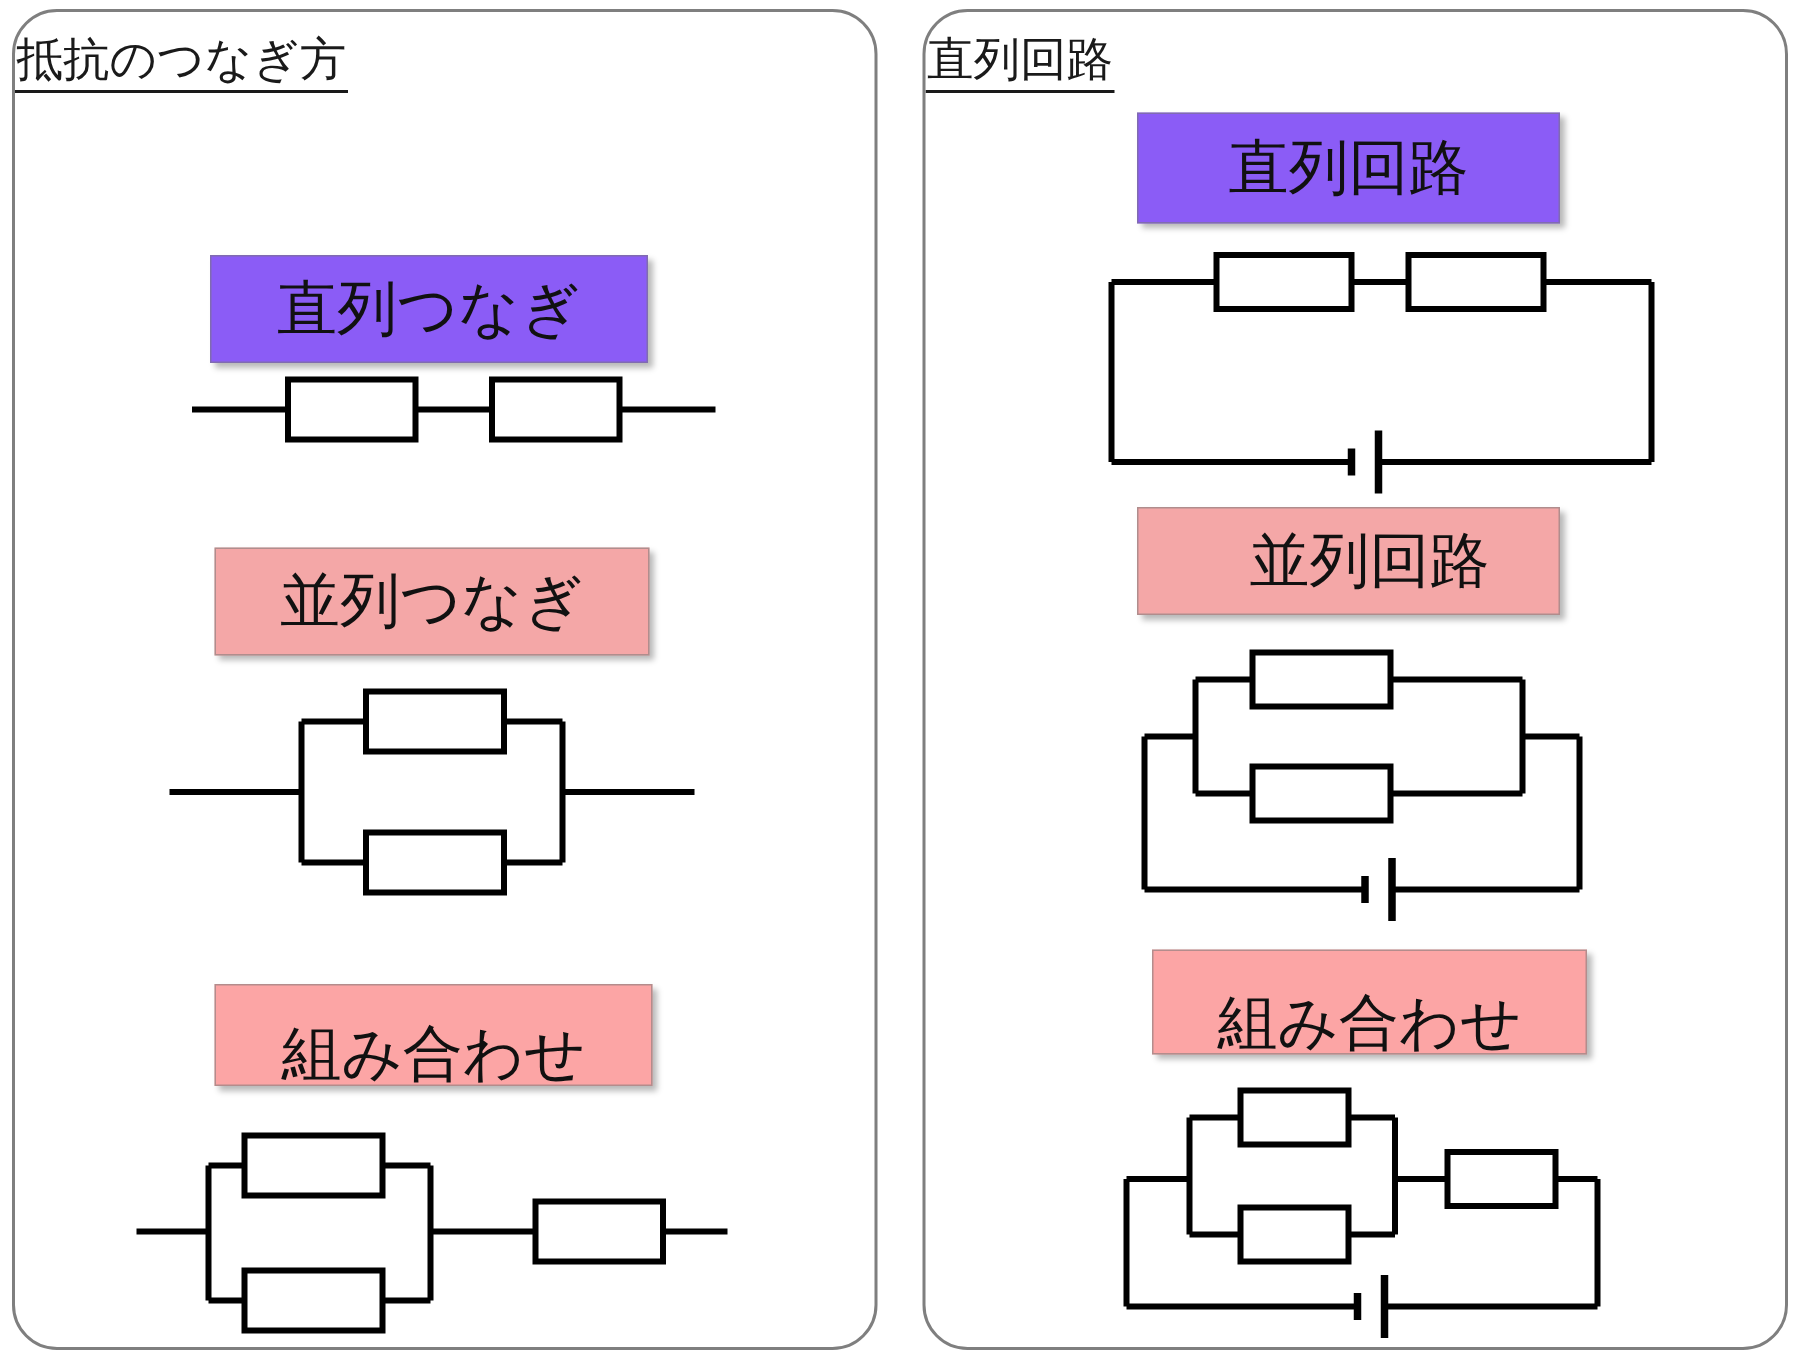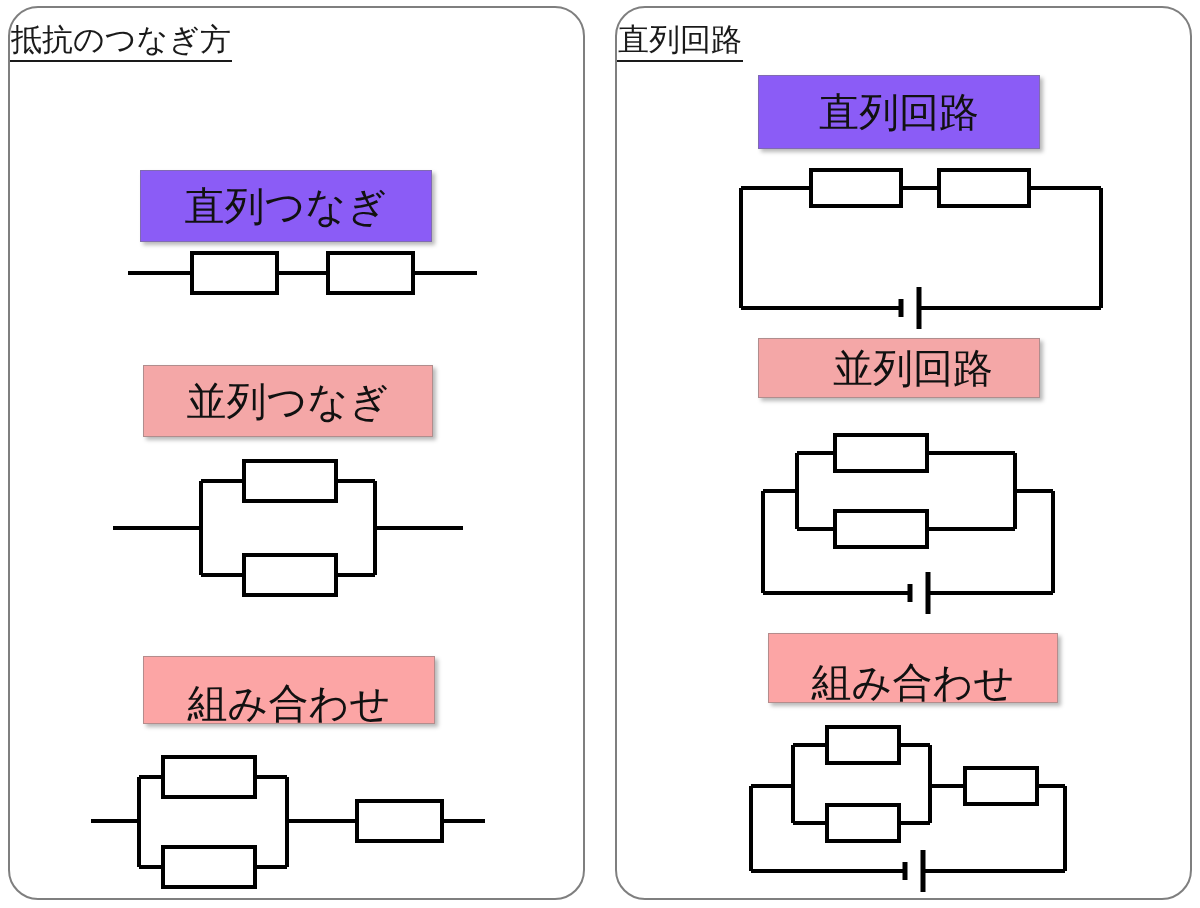--- a/index.html
+++ b/index.html
@@ -170,21 +170,21 @@
         <line class="wire" x1="366" y1="20" x2="366" y2="140"></line>
 
         <line class="wire" x1="6" y1="140" x2="166" y2="140"></line>
         <line class="wire" x1="184" y1="140" x2="366" y2="140"></line>
 
         <line class="bat" x1="166" y1="131" x2="166" y2="149"></line>
         <line class="bat" x1="184" y1="119" x2="184" y2="161"></line>
       </svg>
     </div>
 
-    <div class="label-box lb-pink" style="left:141px;top:330px;width:282px;height:60px;padding-left:28px;">
+    <div class="label-box lb-pink" style="left:141px;top:330px;width:282px;height:72px;padding-left:28px;">
       <span>並列回路</span>
     </div>
 
     <div class="circuit" style="left:140px;top:425px;width:330px;height:178px;">
       <svg width="330" height="178" viewBox="0 0 330 178">
 
         <line class="wire" x1="6" y1="58" x2="6" y2="160"></line>
 
         <line class="wire" x1="296" y1="58" x2="296" y2="160"></line>
 

